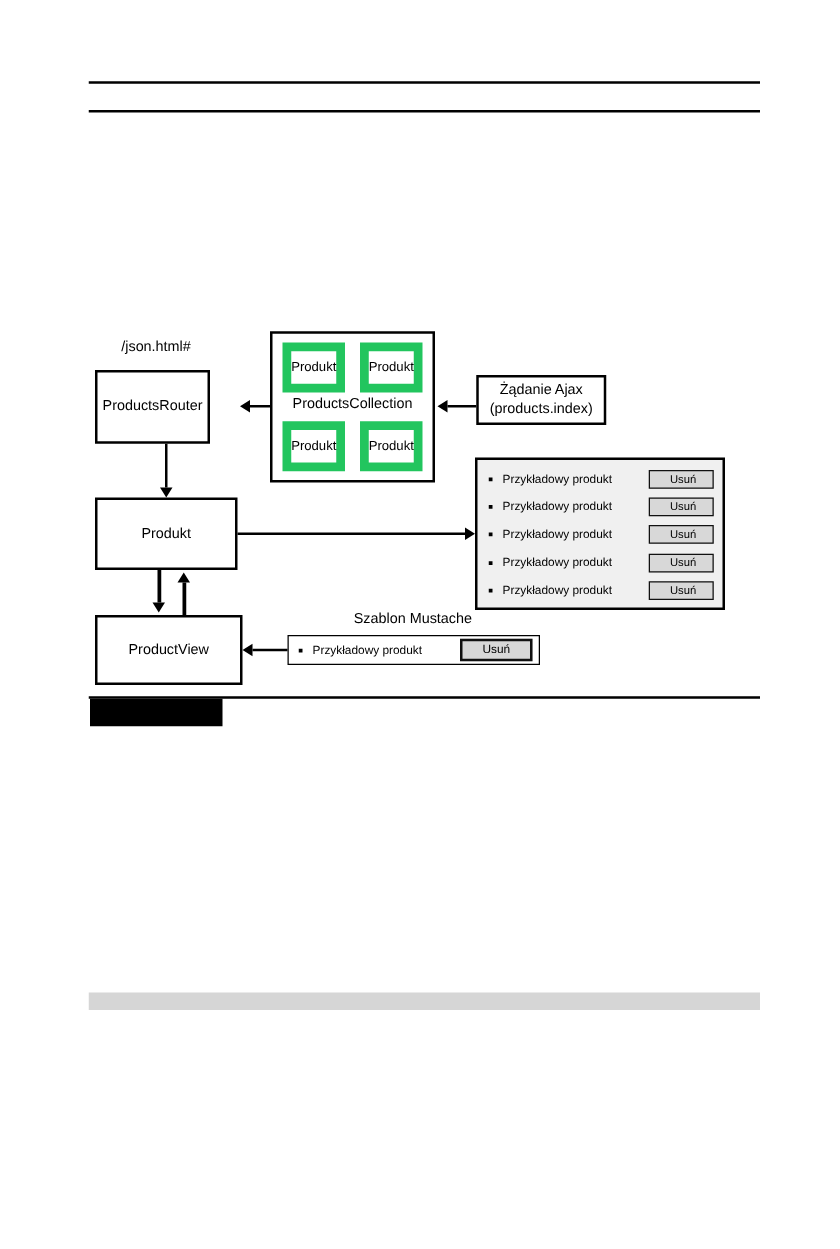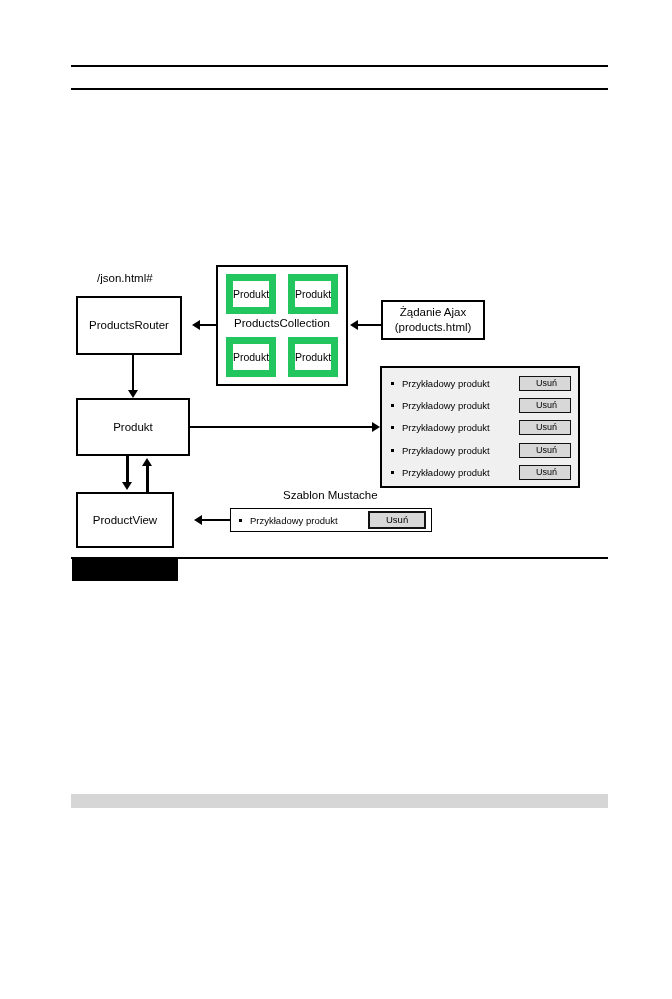--- a/index.html
+++ b/index.html
@@ -61,23 +61,23 @@
     line-height: 1.3;
   }
   .caption {
     position: absolute;
     font-size: 11.5px;
     white-space: nowrap;
   }
 
   
   #index-label        { left: 97px;  top: 272px; }
-  #products-router    { left: 76px;  top: 296px; width: 106px; height: 59px; }
+  #products-router    { left: 76px;  top: 296px; width: 92px; height: 59px; }
   #list-view          { left: 76px;  top: 398px; width: 114px; height: 58px; }
-  #product-view       { left: 76px;  top: 492px; width: 98px; height: 56px; }
+  #product-view       { left: 76px;  top: 492px; width: 118px; height: 56px; }
   #ajax-request       { left: 381px; top: 300px; width: 104px; height: 40px; }
 
   
   #products-collection {
     position: absolute;
     left: 216px; top: 265px;
     width: 132px; height: 121px;
     box-sizing: border-box;
     border: 2px solid #000;
     background: #fff;
@@ -206,21 +206,21 @@
         <div class="pc-item tr">Produkt</div>
         <div class="pc-item bl">Produkt</div>
         <div class="pc-item br">Produkt</div>
       </div>
       <div class="pc-label">ProductsCollection</div>
     </div>
 
     <div class="node" id="ajax-request">
       <div>
         <div>Żądanie Ajax</div>
-        <div>(products.html)</div>
+        <div>(products.index)</div>
       </div>
     </div>
 
     <div class="node" id="list-view">Produkt</div>
 
     <div class="node" id="product-view">ProductView</div>
 
     <div id="rendered-list">
       <div class="list-row">
         <span class="bullet"></span>

